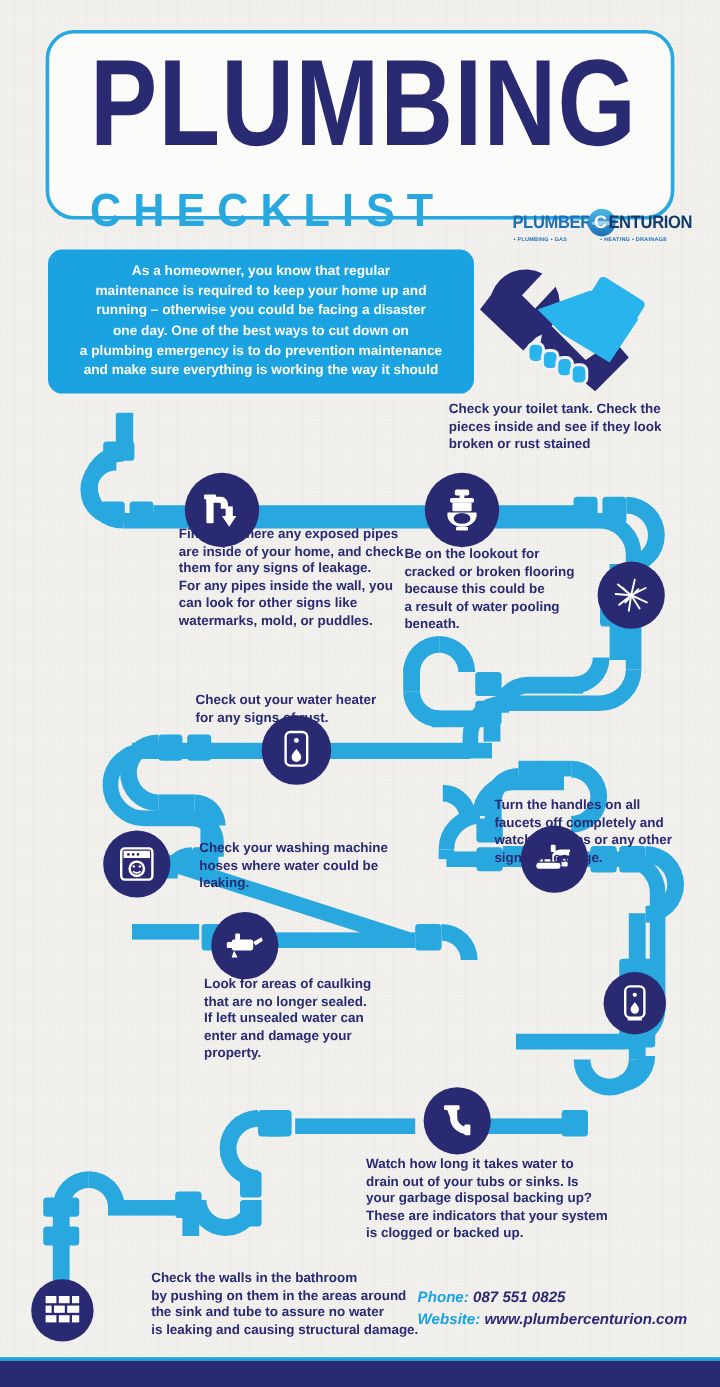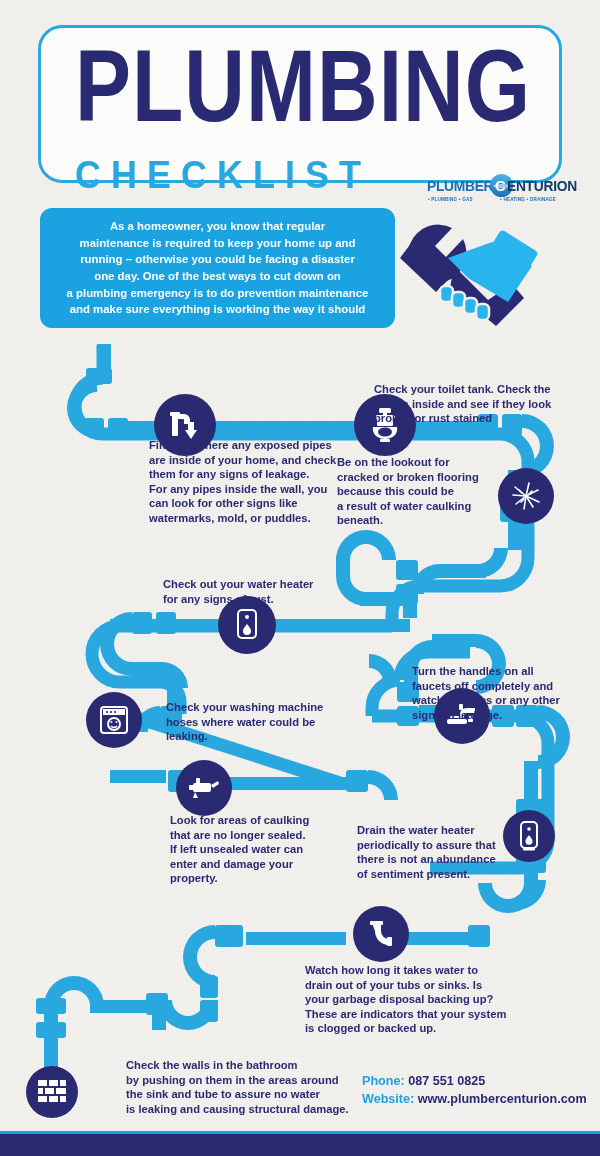--- a/index.html
+++ b/index.html
@@ -104,22 +104,22 @@
   .tip {
     position:absolute;
     color:#2a2a72;
     font-size:11.2px; line-height:14.6px;
     font-weight:bold;
     white-space:pre-line;
   }
 
   
   #contact {
-    position:absolute; left:362px; top:1072px; width:230px;
-    font-size:12.6px; line-height:18px; font-weight:bold;
+    position:absolute; left:348px; top:1072px; width:230px;
+    font-size:12.6px; line-height:18px; font-weight:bold;font-style:italic;
   }
   .contact-line { color:#2a2a72; }
   .contact-label { color:#1aa3e0; }
 
   
   #footer-bar {
     position:absolute; left:0; bottom:0; width:600px; height:22px;
     background:#2a2a72;
   }
   #footer-accent {
@@ -434,59 +434,55 @@
         <rect x="2" y="11" width="5" height="6"></rect>
         <rect x="9" y="11" width="9" height="6"></rect>
         <rect x="20" y="11" width="10" height="6"></rect>
         <rect x="2" y="19" width="9" height="6"></rect>
         <rect x="13" y="19" width="9" height="6"></rect>
         <rect x="24" y="19" width="6" height="6"></rect>
       </g>
     </svg>
   </div>
 
-  <div class="tip" style="left:374px; top:334px; width:215px;margin-top:48px;">Check your toilet tank. Check the
+  <div class="tip" style="left:374px; top:334px; width:215px;">Check your toilet tank. Check the
 pieces inside and see if they look
 broken or rust stained</div>
 
   <div class="tip" style="left:120px; top:438px; width:215px;margin-left:29px;">Find out where any exposed pipes
 are inside of your home, and check
 them for any signs of leakage.
 For any pipes inside the wall, you
 can look for other signs like
 watermarks, mold, or puddles.</div>
 
   <div class="tip" style="left:337px; top:455px; width:165px;">Be on the lookout for
 cracked or broken flooring
 because this could be
-a result of water caulking
+a result of water pooling
 beneath.</div>
 
   <div class="tip" style="left:163px; top:577px; width:200px;">Check out your water heater
 for any signs of rust.</div>
 
   <div class="tip" style="left:412px; top:664px; width:180px;">Turn the handles on all
 faucets off completely and
 watch for drips or any other
 signs of leakage.</div>
 
   <div class="tip" style="left:140px; top:700px; width:185px;margin-left:26px;">Check your washing machine
 hoses where water could be
 leaking.</div>
 
   <div class="tip" style="left:170px; top:813px; width:170px;">Look for areas of caulking
 that are no longer sealed.
 If left unsealed water can
 enter and damage your
 property.</div>
 
-  <div class="tip" style="left:357px; top:823px; width:175px;">Drain the water heater
-periodically to assure that
-there is not an abundance
-of sentiment present.</div>
 
   <div class="tip" style="left:305px; top:963px; width:215px;">Watch how long it takes water to
 drain out of your tubs or sinks. Is
 your garbage disposal backing up?
 These are indicators that your system
 is clogged or backed up.</div>
 
   <div class="tip" style="left:126px; top:1058px; width:250px;">Check the walls in the bathroom
 by pushing on them in the areas around
 the sink and tube to assure no water

